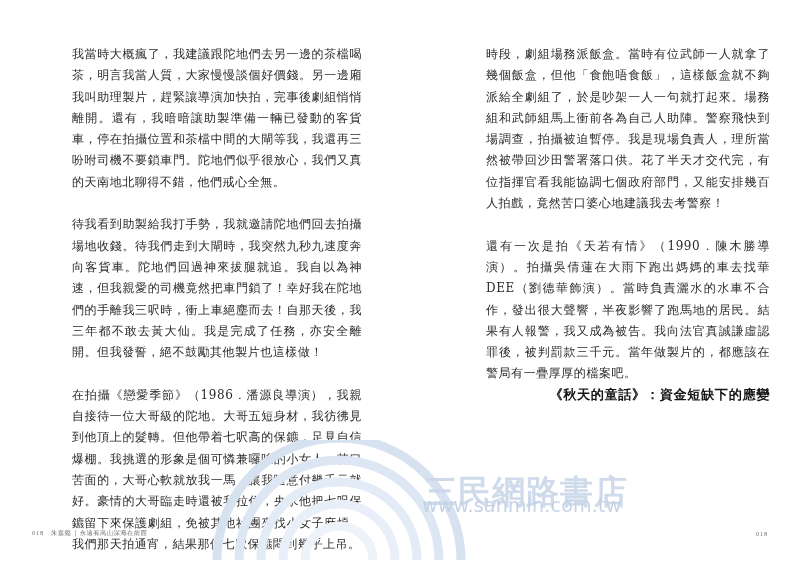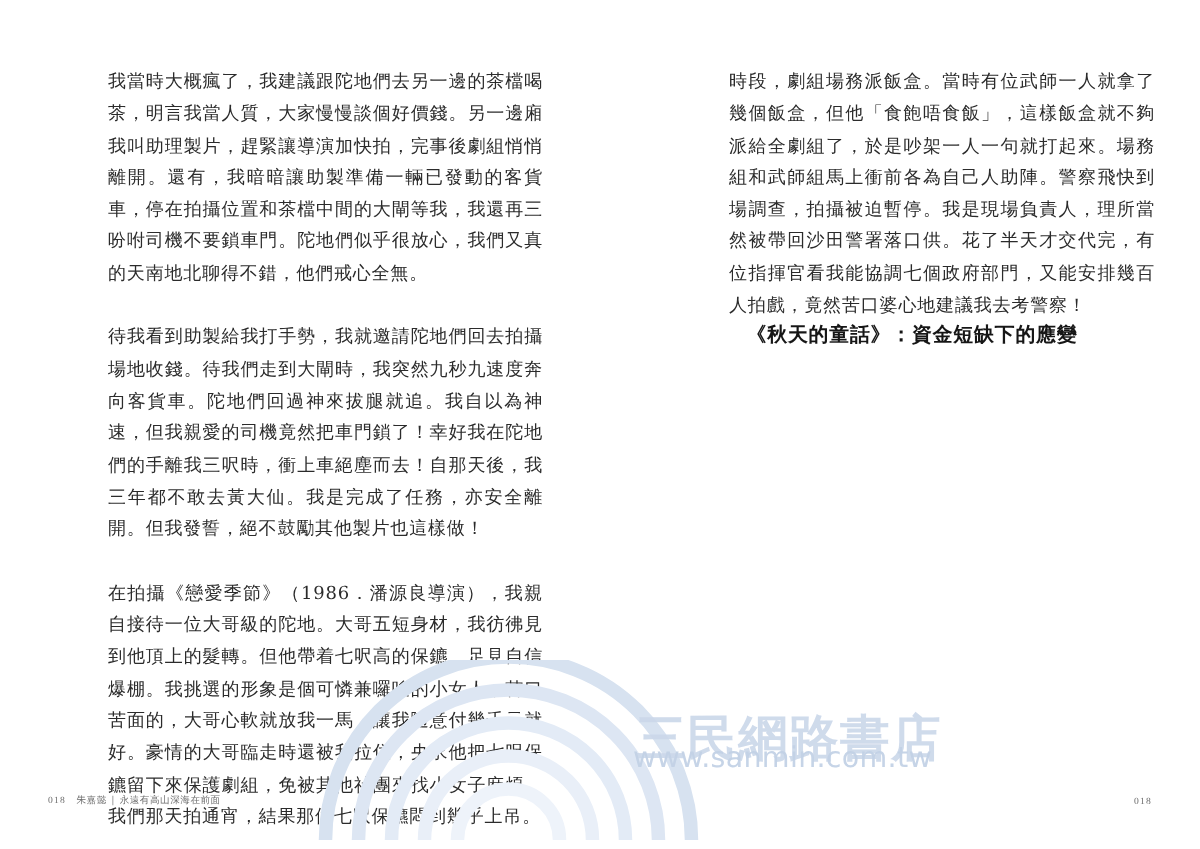--- a/index.html
+++ b/index.html
@@ -96,28 +96,28 @@
     text-justify: inter-character;
     letter-spacing: 0.55px;
     margin-left: 40px;
   }
   .para {
     margin: 0 0 21.3px 0;
   }
   .para:last-child { margin-bottom: 0; }
 
   .section-heading {
-    font-family: Liberation Mono, monospace;
+    font-family: Liberation Serif, serif;
     font-size: 13.2px;
     font-weight: 700;
     color: #161616;
     letter-spacing: 0.6px;
     margin: 0 0 25px 0;
     line-height: 20px;
-    text-align: center;
+    text-align: right;
   }
 
   
   .footer {
     position: absolute;
     bottom: 28px;
     font-family: "DejaVu Sans", "Liberation Sans", sans-serif;
     font-size: 6.4px;
     color: #6e6e6e;
     letter-spacing: 0.35px;
@@ -179,20 +179,21 @@
     </div>
     <div class="footer footer-left">
       <span class="folio">018</span><span style="display:inline-block;width:7px"></span><span class="author">朱嘉懿</span><span class="sep">|</span><span class="booktitle">永遠有高山深海在前面</span>
     </div>
   </div>
 
   <div class="page page-right">
     <div class="page-inner">
       <div class="body-text">
         <p class="para">時段，劇組場務派飯盒。當時有位武師一人就拿了幾個飯盒，但他「食飽唔食飯」，這樣飯盒就不夠派給全劇組了，於是吵架一人一句就打起來。場務組和武師組馬上衝前各為自己人助陣。警察飛快到場調查，拍攝被迫暫停。我是現場負責人，理所當然被帶回沙田警署落口供。花了半天才交代完，有位指揮官看我能協調七個政府部門，又能安排幾百人拍戲，竟然苦口婆心地建議我去考警察！</p>
+        <p class="para">還有一次是拍《天若有情》（1990．陳木勝導演）。拍攝吳倩蓮在大雨下跑出媽媽的車去找華 DEE（劉德華飾演）。當時負責灑水的水車不合作，發出很大聲響，半夜影響了跑馬地的居民。結果有人報警，我又成為被告。我向法官真誠謙虛認罪後，被判罰款三千元。當年做製片的，都應該在警局有一疊厚厚的檔案吧。</p>
       </div>
       <h2 class="section-heading">《秋天的童話》：資金短缺下的應變</h2>
     </div>
     <div class="footer footer-right">
       <span class="folio">018</span>
     </div>
   </div>
 
 </div>
 

